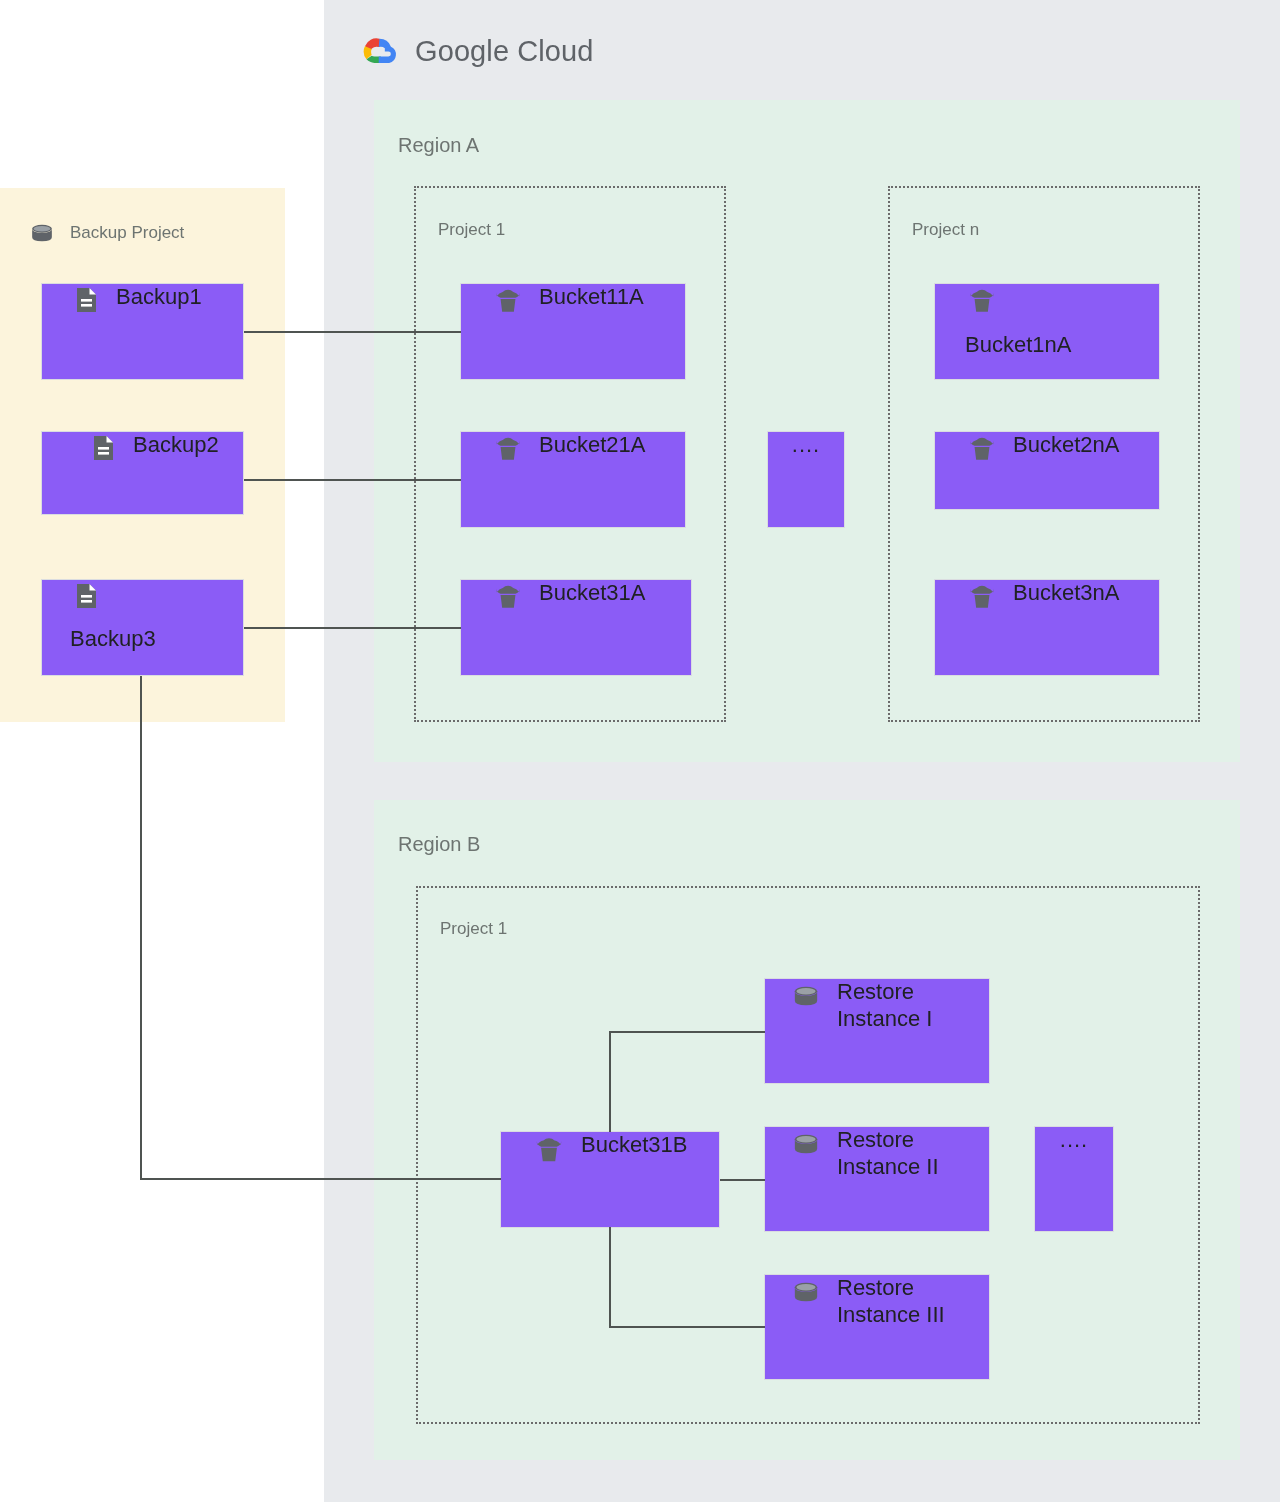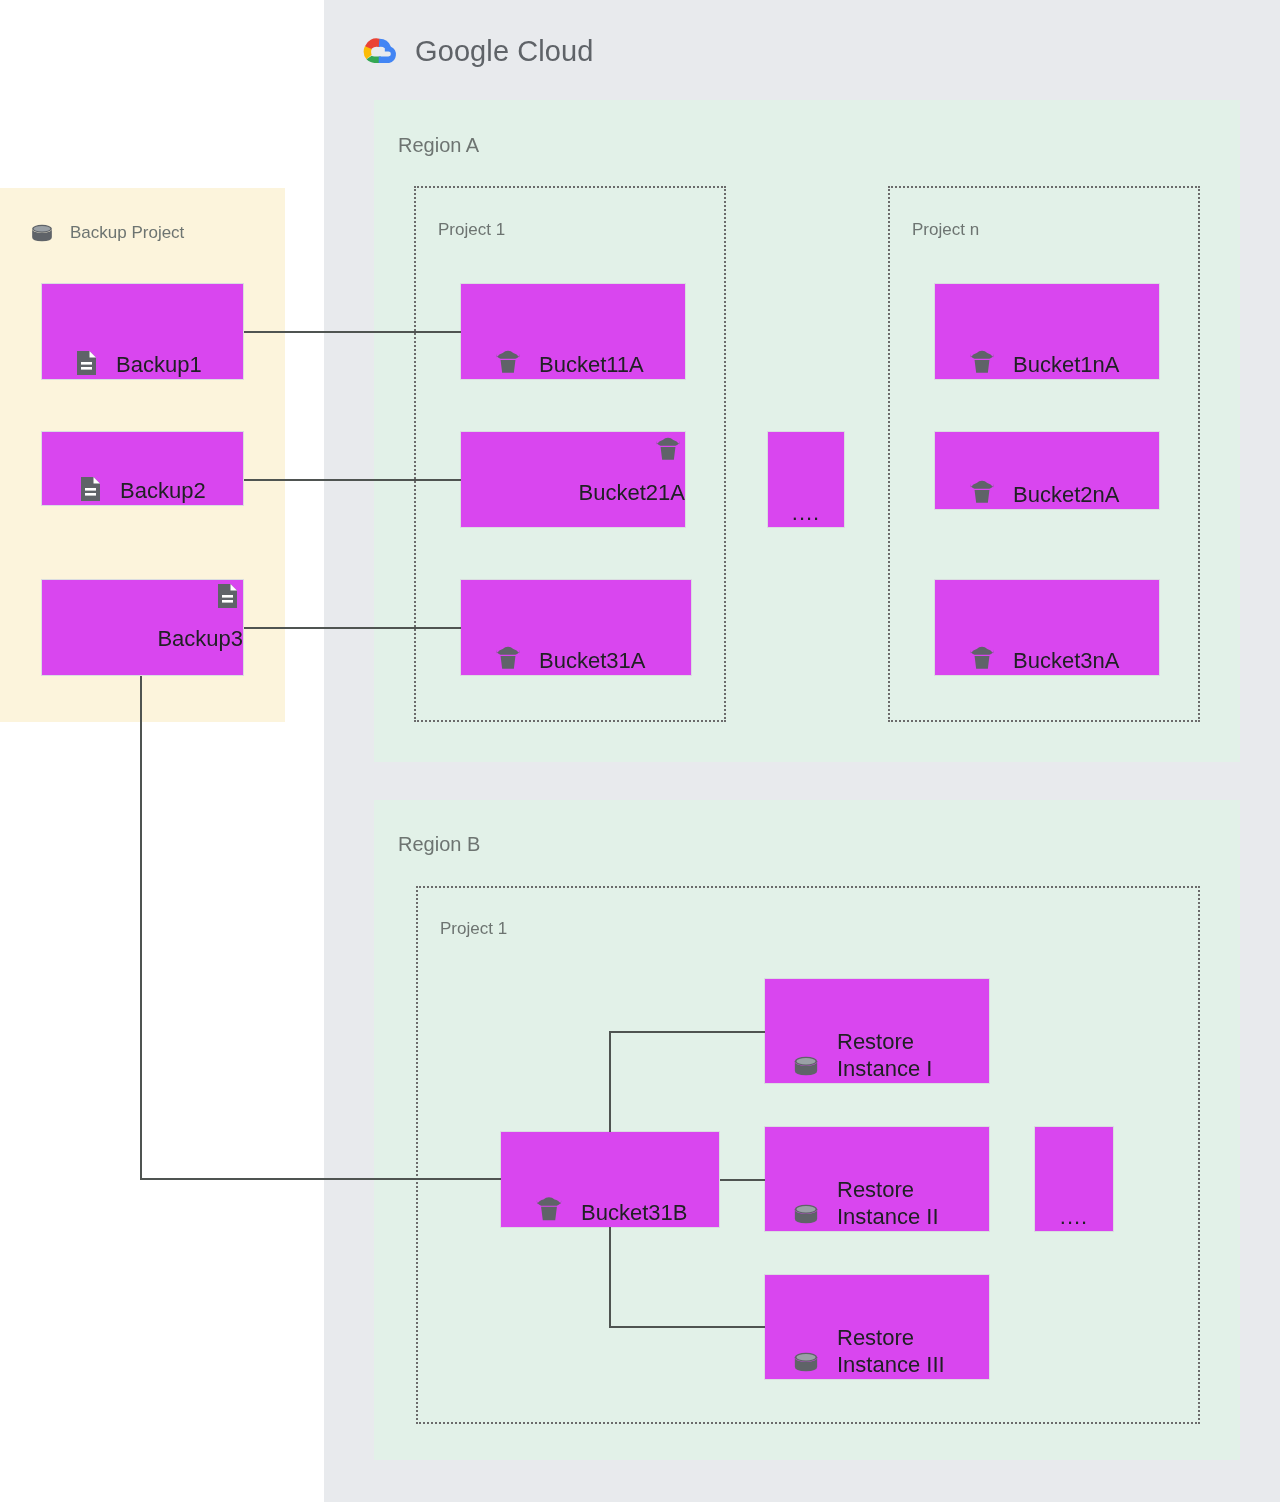--- a/index.html
+++ b/index.html
@@ -51,24 +51,24 @@
   }
   .bi-header{
     position:absolute;left:27px;top:218px;
     display:flex;align-items:center;gap:13px;
   }
   .bi-title{font-size:17px;color:#6d7471;white-space:nowrap;}
 
   
   .card{
     position:absolute;
-    background:#d946ef;
+    background:#8b5cf6;
     border:1px solid #DADCE0;
     box-sizing:border-box;
-    display:flex;align-items:flex-end;
+    display:flex;align-items:flex-start;
     gap:14px;
     padding-left:30px;
   }
   .card.center{justify-content:center;padding-left:0;gap:0;}
   .card-label{
     font-size:22px;color:#202124;line-height:1.22;white-space:pre-line;
   }
   .card-label.small-dots{font-size:22px;color:#202124;letter-spacing:1px;}
 
   
@@ -103,21 +103,21 @@
   <div class="project-label" style="left:438px;top:220px;">Project 1</div>
 
   <div class="card" style="left:460px;top:283px;width:226px;height:97px;">
     <svg class="icon" width="34" height="34" viewBox="0 0 32 32">
       <path d="M5 8 Q5.5 12 9 13 L23 13 Q26.5 12 27 8 L26.5 11.5 Q24.5 8.2 21 7.5 Q18.8 5.5 16 5.5 Q13.2 5.5 11 7.5 Q7.5 8.2 5.5 11.5 Z" fill="#5F6368"></path>
       <path d="M9 14 L23 14 L21.5 26 L10.5 26 Z" fill="#5F6368"></path>
     </svg>
     <span class="card-label">Bucket11A</span>
   </div>
 
-  <div class="card" style="left:460px;top:431px;width:226px;height:97px;flex-direction:column;">
+  <div class="card" style="left:460px;top:431px;width:226px;height:97px;">
     <svg class="icon" width="34" height="34" viewBox="0 0 32 32">
       <path d="M5 8 Q5.5 12 9 13 L23 13 Q26.5 12 27 8 L26.5 11.5 Q24.5 8.2 21 7.5 Q18.8 5.5 16 5.5 Q13.2 5.5 11 7.5 Q7.5 8.2 5.5 11.5 Z" fill="#5F6368"></path>
       <path d="M9 14 L23 14 L21.5 26 L10.5 26 Z" fill="#5F6368"></path>
     </svg>
     <span class="card-label">Bucket21A</span>
   </div>
 
   <div class="card" style="left:460px;top:579px;width:232px;height:97px;">
     <svg class="icon" width="34" height="34" viewBox="0 0 32 32">
       <path d="M5 8 Q5.5 12 9 13 L23 13 Q26.5 12 27 8 L26.5 11.5 Q24.5 8.2 21 7.5 Q18.8 5.5 16 5.5 Q13.2 5.5 11 7.5 Q7.5 8.2 5.5 11.5 Z" fill="#5F6368"></path>
@@ -126,21 +126,21 @@
     <span class="card-label">Bucket31A</span>
   </div>
 
   <div class="card center" style="left:767px;top:431px;width:78px;height:97px;">
     <span class="card-label small-dots">....</span>
   </div>
 
   <div class="project" style="left:888px;top:186px;width:312px;height:536px;"></div>
   <div class="project-label" style="left:912px;top:220px;">Project n</div>
 
-  <div class="card" style="left:934px;top:283px;width:226px;height:97px;">
+  <div class="card" style="left:934px;top:283px;width:226px;height:97px;flex-direction:column;">
     <svg class="icon" width="34" height="34" viewBox="0 0 32 32">
       <path d="M5 8 Q5.5 12 9 13 L23 13 Q26.5 12 27 8 L26.5 11.5 Q24.5 8.2 21 7.5 Q18.8 5.5 16 5.5 Q13.2 5.5 11 7.5 Q7.5 8.2 5.5 11.5 Z" fill="#5F6368"></path>
       <path d="M9 14 L23 14 L21.5 26 L10.5 26 Z" fill="#5F6368"></path>
     </svg>
     <span class="card-label">Bucket1nA</span>
   </div>
 
   <div class="card" style="left:934px;top:431px;width:226px;height:79px;">
     <svg class="icon" width="34" height="34" viewBox="0 0 32 32">
       <path d="M5 8 Q5.5 12 9 13 L23 13 Q26.5 12 27 8 L26.5 11.5 Q24.5 8.2 21 7.5 Q18.8 5.5 16 5.5 Q13.2 5.5 11 7.5 Q7.5 8.2 5.5 11.5 Z" fill="#5F6368"></path>
@@ -218,21 +218,21 @@
   <div class="card" style="left:41px;top:283px;width:203px;height:97px;padding-left:28px;">
     <svg class="icon" width="32" height="32" viewBox="0 0 32 32">
       <path d="M7 4 L19.5 4 L26 10.5 L26 28 L7 28 Z" fill="#5F6368"></path>
       <path d="M19.5 4 L26 10.5 L19.5 10.5 Z" fill="#ffffff"></path>
       <rect x="11" y="15" width="11" height="2.6" fill="#ffffff"></rect>
       <rect x="11" y="20" width="11" height="2.6" fill="#ffffff"></rect>
     </svg>
     <span class="card-label">Backup1</span>
   </div>
 
-  <div class="card" style="left:41px;top:431px;width:203px;height:75px;padding-left:32px;">
+  <div class="card" style="left:41px;top:431px;width:203px;height:84px;padding-left:45px;">
     <svg class="icon" width="32" height="32" viewBox="0 0 32 32">
       <path d="M7 4 L19.5 4 L26 10.5 L26 28 L7 28 Z" fill="#5F6368"></path>
       <path d="M19.5 4 L26 10.5 L19.5 10.5 Z" fill="#ffffff"></path>
       <rect x="11" y="15" width="11" height="2.6" fill="#ffffff"></rect>
       <rect x="11" y="20" width="11" height="2.6" fill="#ffffff"></rect>
     </svg>
     <span class="card-label">Backup2</span>
   </div>
 
   <div class="card" style="left:41px;top:579px;width:203px;height:97px;padding-left:28px;flex-direction:column;">

